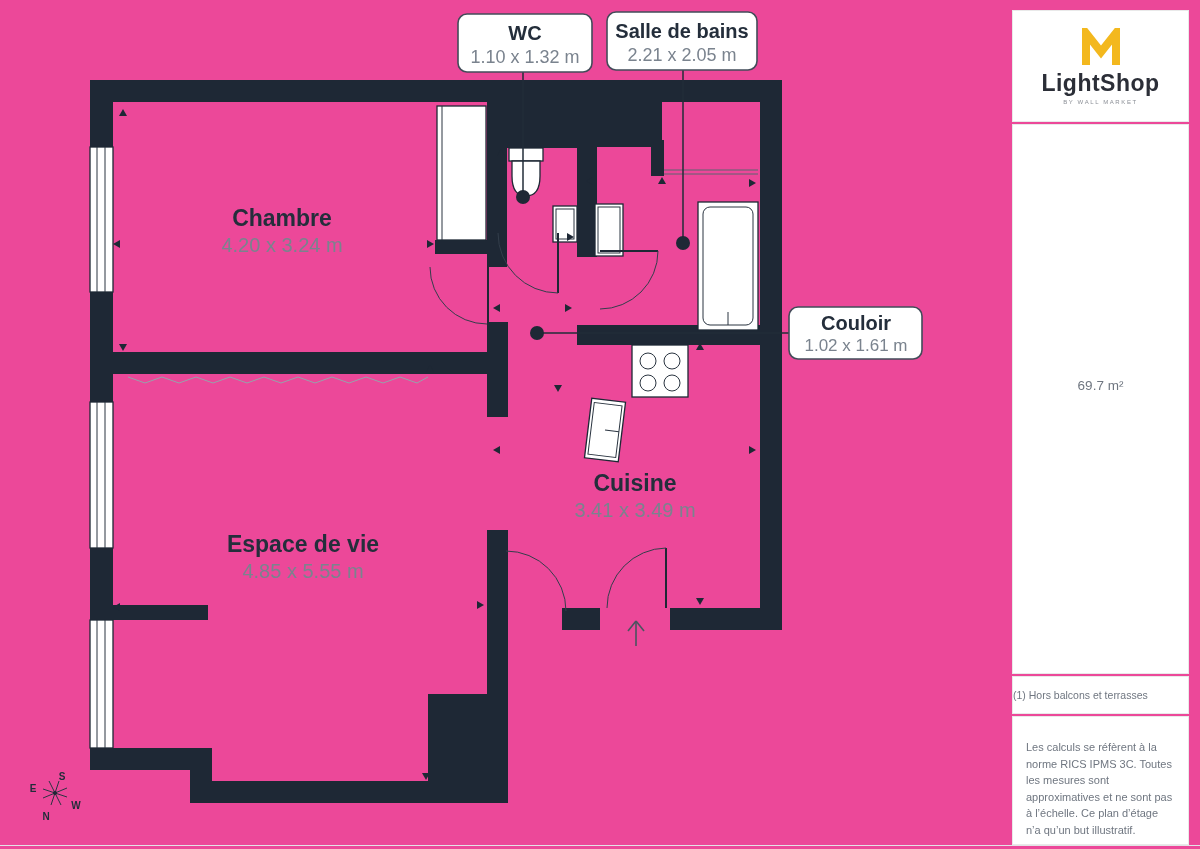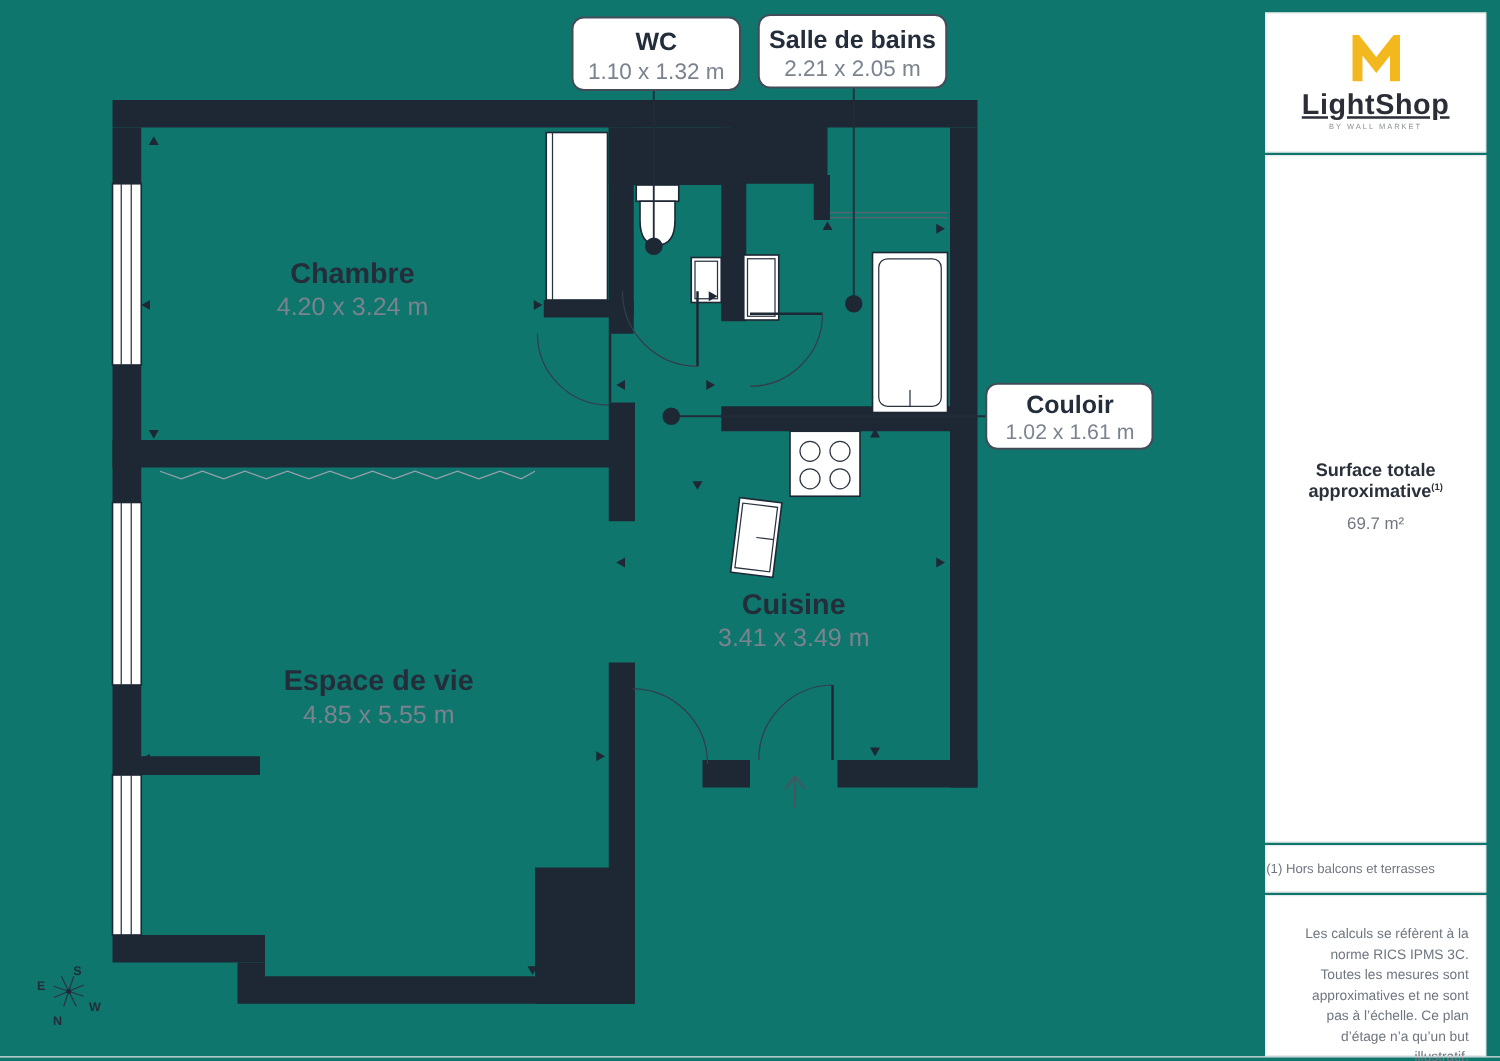--- a/index.html
+++ b/index.html
@@ -1,33 +1,33 @@
 <!DOCTYPE html>
 <html><head>
 <meta charset="utf-8">
 <style>
   html,body{margin:0;padding:0;background:#ffffff;}
   body{width:1200px;height:849px;font-family:"Liberation Sans",sans-serif;}
-  .page{position:relative;width:1200px;height:849px;background:#0f766e;overflow:hidden;}
+  .page{position:relative;width:1200px;height:849px;background:#ec4899;overflow:hidden;}
   .bottom-line{position:absolute;left:0;top:845px;width:1200px;height:1px;background:#e3e3e6;}
   svg.plan{position:absolute;left:0;top:0;}
 
   
   .sbox{position:absolute;left:1012px;width:177px;background:#fff;border:1px solid #e9e9e9;box-sizing:border-box;}
   .logo-box{top:10px;height:112px;display:flex;flex-direction:column;align-items:center;justify-content:center;}
-  .brand{font-size:23px;font-weight:bold;color:#2b2e37;letter-spacing:.5px;margin-top:2px;text-decoration:underline;}
+  .brand{font-size:23px;font-weight:bold;color:#2b2e37;letter-spacing:.5px;margin-top:2px;}
   .tagline{font-size:6px;color:#8b8f96;letter-spacing:1.6px;margin-top:2px;}
   .surface-box{top:124px;height:550px;}
   .surface-inner{position:absolute;left:0;right:0;top:244px;text-align:center;}
   .surface-label{font-size:14.5px;font-weight:bold;color:#2b313b;}
   .surface-label sup{font-size:7.5px;}
   .surface-value{font-size:13.5px;color:#6f7680;margin-top:9px;}
   .footnote-box{top:676px;height:38px;display:flex;align-items:center;}
   .footnote-text{font-size:10.5px;color:#6f7680;}
-  .legal-box{top:716px;height:129px;text-align:right;padding:22px 13px 0 29px;}
+  .legal-box{top:716px;height:129px;text-align:left;padding:22px 13px 0 13px;}
   .legal-text{font-size:11px;line-height:1.5;color:#6f7680;margin:0;}
 
   
   .wall{fill:#1e2835;}
   .fixt{fill:#ffffff;stroke:#1e2835;stroke-width:1.3;}
   .thin{fill:none;stroke:#2a3440;stroke-width:1;}
   .leaf{stroke:#1e2835;stroke-width:2;}
   .arc{fill:none;stroke:#333e4b;stroke-width:1;}
   .leader{stroke:#222c39;stroke-width:1.5;}
   .dot{fill:#1e2835;}
@@ -251,21 +251,20 @@
   <div class="sbox logo-box">
     <svg width="42" height="40" viewBox="0 0 42 40">
       <path d="M6,37 L6,5 L21,24 L36,5 L36,37" stroke="#f3b81e" stroke-width="8" fill="none"></path>
     </svg>
     <div class="brand">LightShop</div>
     <div class="tagline">BY WALL MARKET</div>
   </div>
 
   <div class="sbox surface-box">
     <div class="surface-inner">
-      <div class="surface-label"><span>Surface totale approximative</span><sup>(1)</sup></div>
       <div class="surface-value">69.7 m²</div>
     </div>
   </div>
 
   <div class="sbox footnote-box">
     <div class="footnote-text">(1) Hors balcons et terrasses</div>
   </div>
 
   <div class="sbox legal-box">
     <p class="legal-text">Les calculs se réfèrent à la norme RICS IPMS 3C. Toutes les mesures sont approximatives et ne sont pas à l’échelle. Ce plan d’étage n’a qu’un but illustratif.</p>

